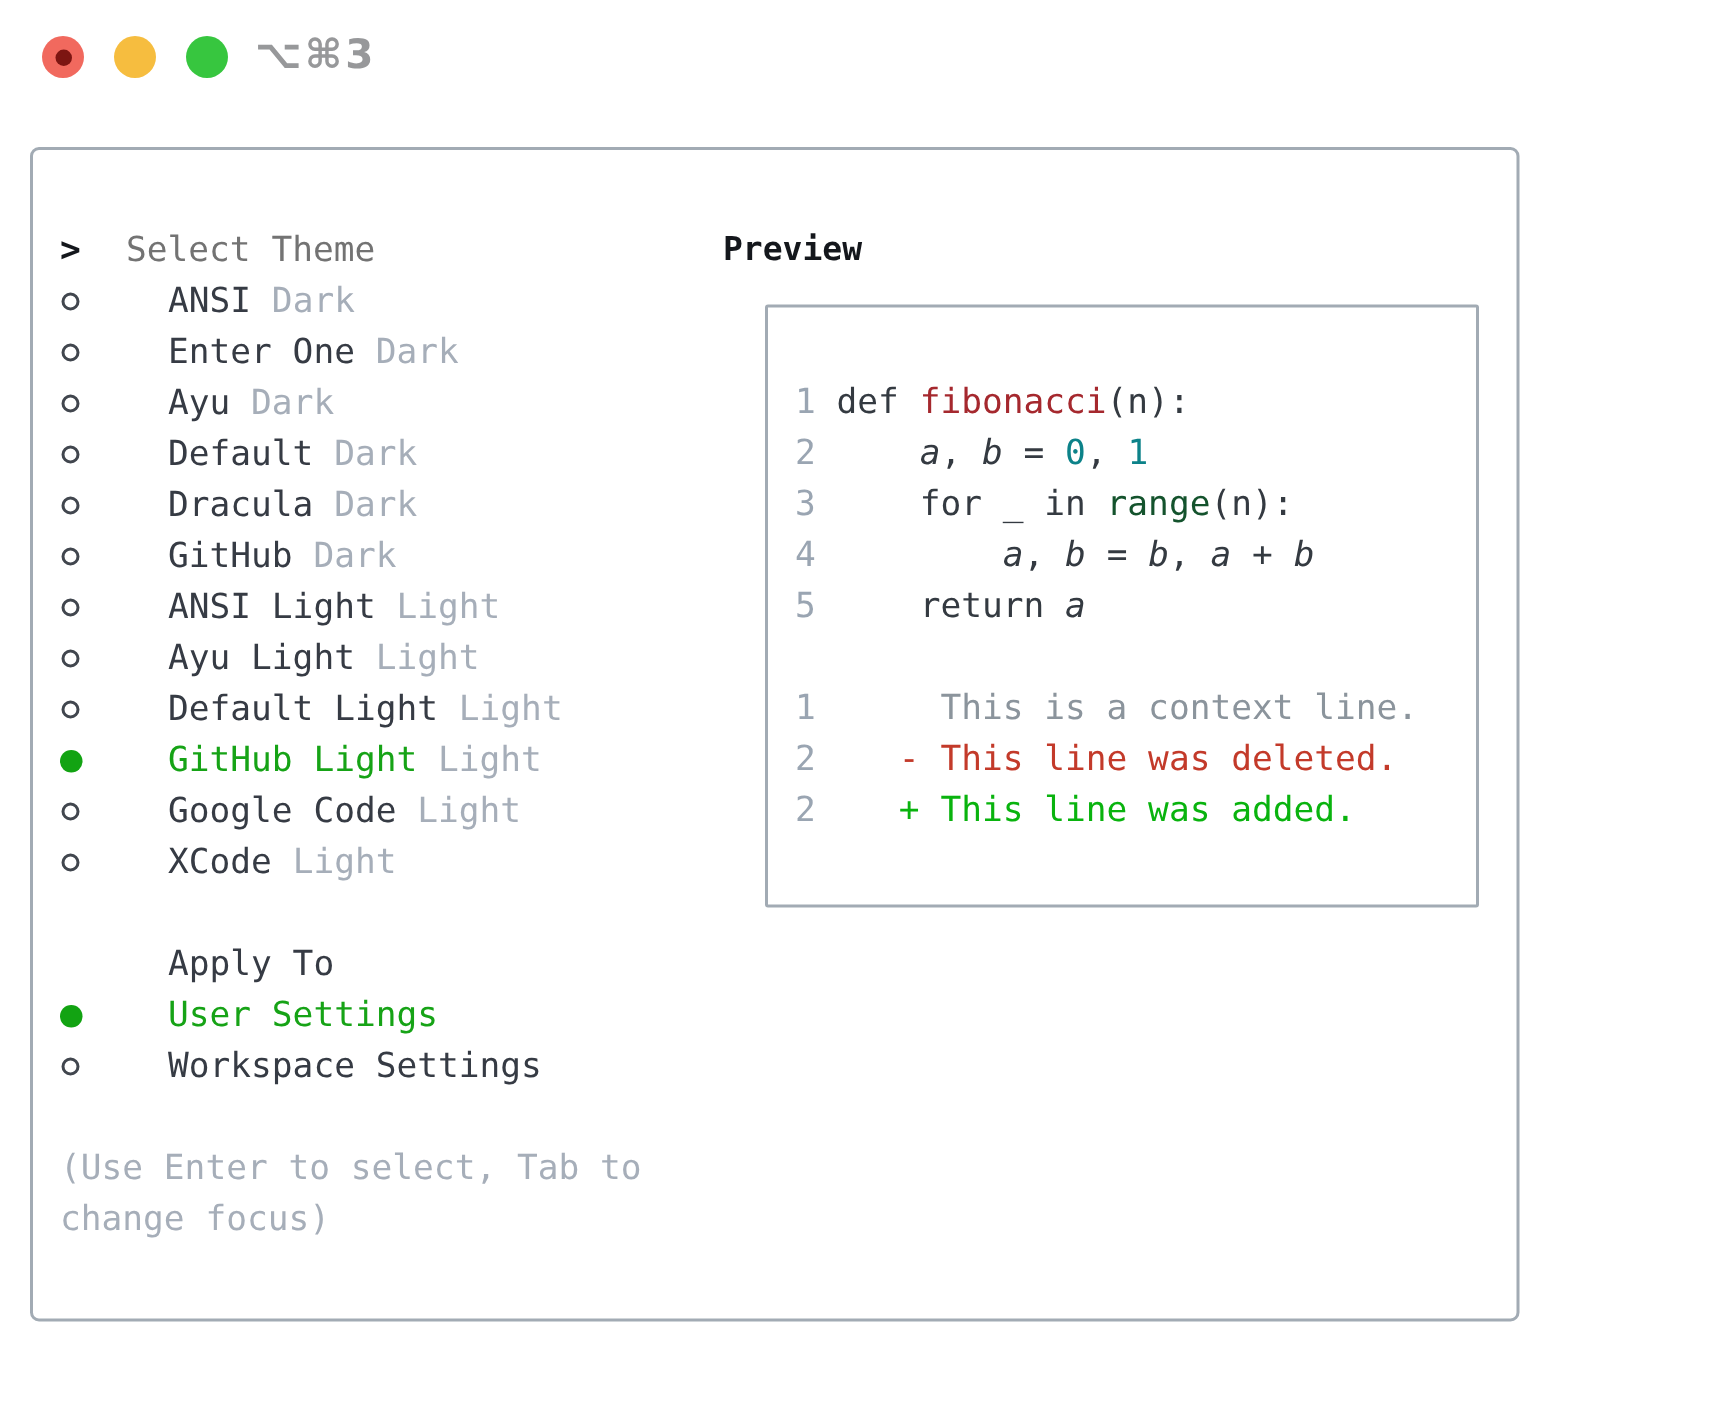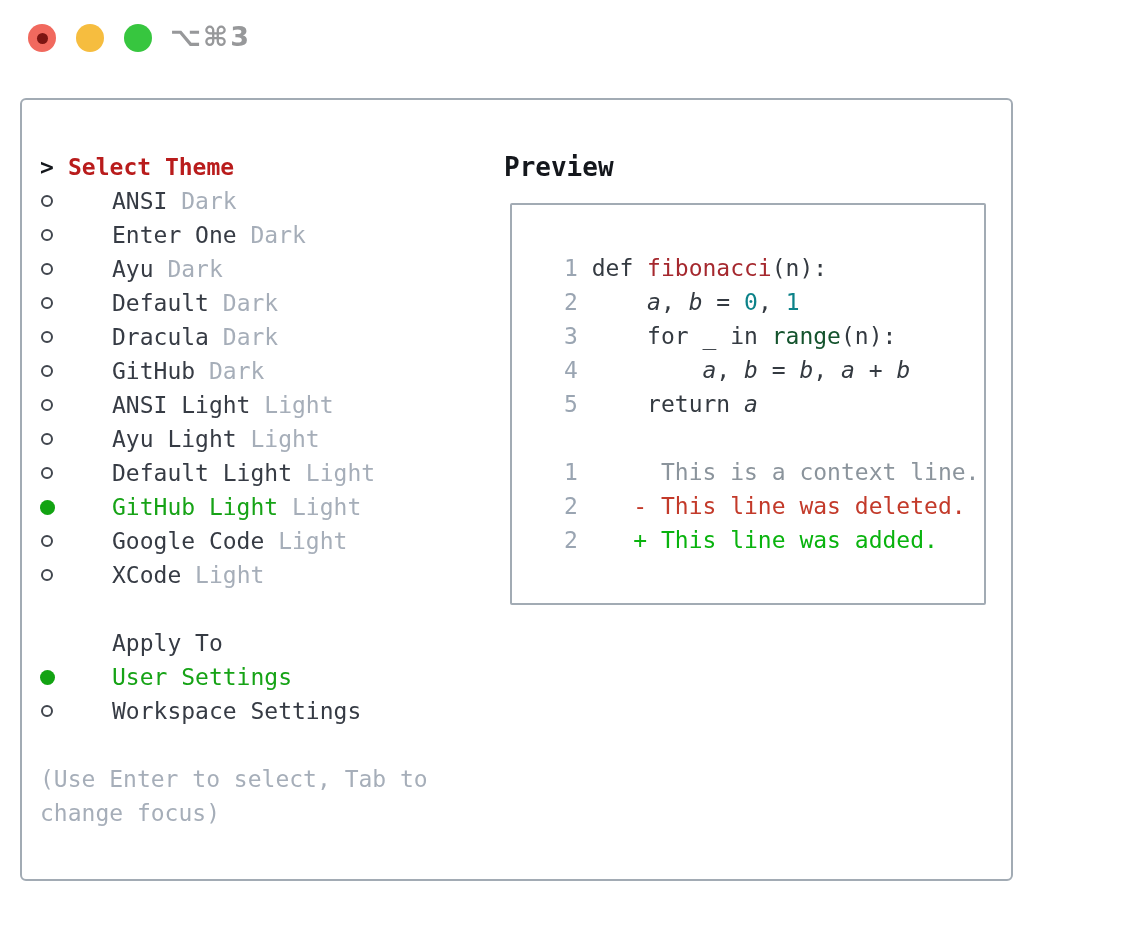--- a/index.html
+++ b/index.html
@@ -29,36 +29,36 @@
     border:2px solid #a2abb4; border-radius:6px; background:#ffffff;
   }
 
   
   .theme-col { position:absolute; left:18px; top:50px; font-size:23px; }
   .row { height:34px; display:flex; align-items:center; white-space:pre; }
   .marker { width:28px; height:34px; display:flex; align-items:center; flex:0 0 28px; }
   .caret { font-weight:bold; color:#14171c; }
   .radio-o { width:12px; height:12px; border:2px solid #41464e; border-radius:50%; margin-left:1px; }
   .radio-f { width:15px; height:15px; background:#12a312; border-radius:50%; }
-  .hdr { font-weight:bold; color:#b91c1c; }
+  .hdr { font-weight:normal; color:#737373;margin-left:16px; }
   .t-name { color:#363b44;margin-left:44px; }
   .t-var  { color:#a6aeb9; }
   .sel .t-name { color:#16a316; }
   .hint { color:#a6aeb9; }
   .sp34 { height:34px; }
 
   
-  .preview-col { position:absolute; left:482px; top:50px; font-size:26px; }
+  .preview-col { position:absolute; left:460px; top:50px; font-size:22px; }
   .preview-title { height:34px; line-height:34px; font-weight:bold; color:#14171c; }
   .preview-box {
     position:absolute; left:488px; top:103px; width:476px; height:402px;
     border:2px solid #a2abb4; border-radius:2px; background:#ffffff;
     padding:46px 0 0 18px; overflow:hidden;
   }
-  .code-line { height:34px; line-height:34px; white-space:pre; font-size:23px;margin-left:34px; }
+  .code-line { height:34px; line-height:34px; white-space:pre; font-size:23px; }
   .lineno { color:#9aa5b2; }
   .tok-pl, .tok-kw { color:#343a41; }
   .tok-fn { color:#a5282e; }
   .tok-num { color:#0c8289; }
   .tok-bi { color:#14532d; }
   .tok-var { color:#343a41; font-style:italic; }
   .diff-context { color:#8b949c;text-align:center; }
   .diff-deleted { color:#c33a2a; }
   .diff-added   { color:#09b30e; }
 </style>

